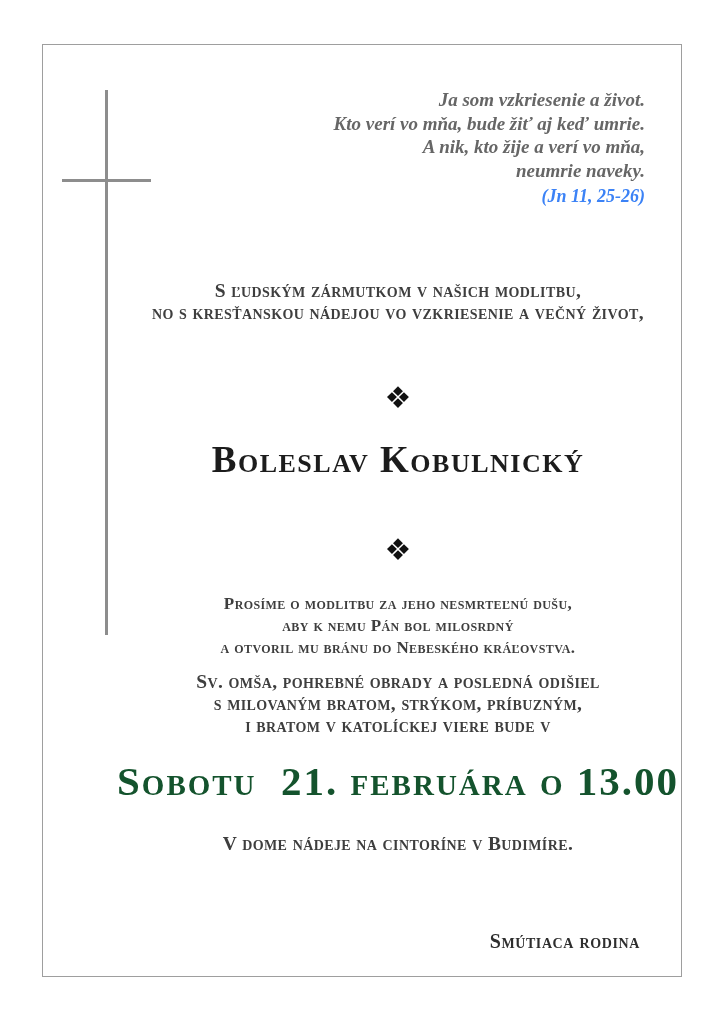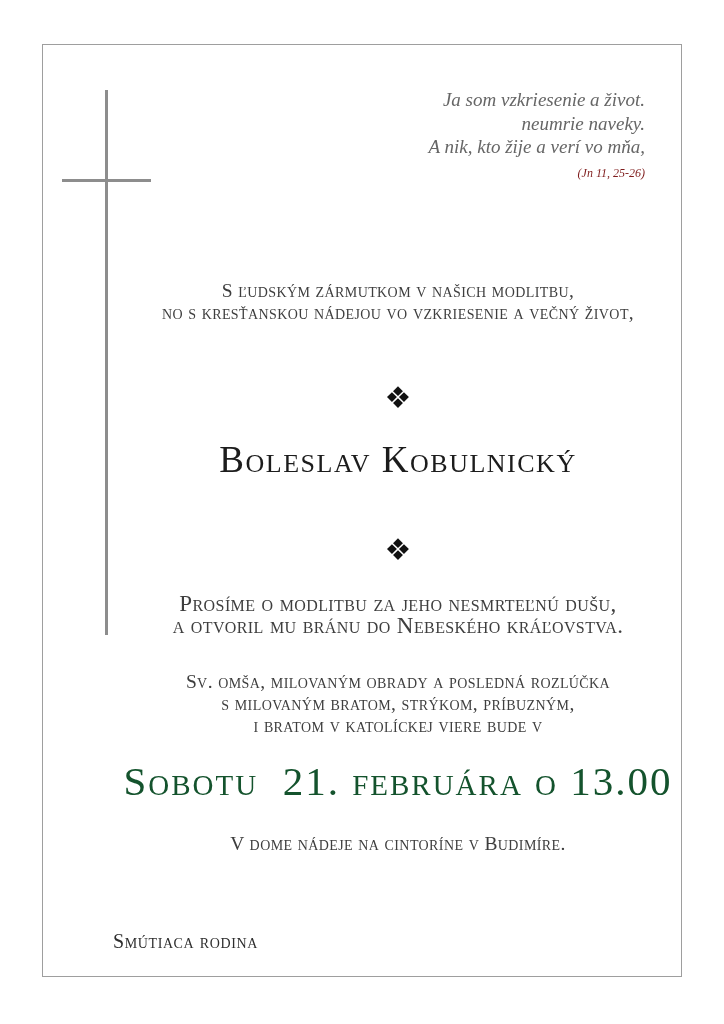--- a/index.html
+++ b/index.html
@@ -2,20 +2,21 @@
 <html><head>
 <meta charset="utf-8">
 <style>
   html,body{margin:0;padding:0;background:#ffffff;}
   .page{
     position:relative;
     width:724px;height:1024px;
     background:#ffffff;
     font-family:"Liberation Serif","DejaVu Serif",serif;
     overflow:hidden;
+    font-weight:bold;
   }
   .frame{
     position:absolute;
     left:42px;top:44px;
     width:640px;height:933px;
     border:1.5px solid #9e9e9e;
     box-sizing:border-box;
   }
   
   .cross-vertical{
@@ -33,23 +34,23 @@
   .quote{
     top:88px;
     text-align:right;
     padding-right:38px;
     box-sizing:border-box;
     font-style:italic;
     font-size:19px;line-height:23.5px;
     color:#666666;
   }
   .quote-ref{
-    font-size:12px;
+    font-size:18px;
     margin-top:3px;
-    color:#7f1d1d;
+    color:#3b82f6;
   }
   .smallcaps{
     font-variant:small-caps;
   }
   .intro{
     top:280px;
     font-size:19.5px;line-height:22px;
     letter-spacing:0.4px;
     color:#3e3e3e;
   }
@@ -69,21 +70,21 @@
   }
   .dates{
     top:499px;
     font-size:21px;
     letter-spacing:1.5px;
     color:#333333;
     white-space:pre;
   }
   .prayer{
     top:593px;
-    font-size:23px;line-height:22px;
+    font-size:17px;line-height:22px;
     letter-spacing:0.4px;
     color:#3e3e3e;
   }
   .funeral-intro{
     top:671px;
     font-size:19.5px;line-height:22px;
     letter-spacing:0.4px;
     color:#3e3e3e;
   }
   .funeral-datetime{
@@ -101,64 +102,66 @@
   }
   .motto{
     top:880px;
     font-style:italic;
     font-size:25px;
     letter-spacing:7px;
     color:#9b9b9b;
   }
   .signature{
     top:930px;
-    text-align:left;
+    text-align:right;
     padding-right:43px;
     box-sizing:border-box;
     font-size:20px;
     letter-spacing:0.6px;
     color:#2e2e2e;
   }
 </style>
 </head>
 <body>
 
 <div class="page">
 
   <div class="frame"></div>
 
   <div class="cross-vertical"></div>
   <div class="cross-horizontal"></div>
 
   <div class="block quote">
     <div>Ja som vzkriesenie a život.</div>
+    <div>Kto verí vo mňa, bude žiť aj keď umrie.</div>
+    <div>A nik, kto žije a verí vo mňa,</div>
     <div>neumrie naveky.</div>
-    <div>A nik, kto žije a verí vo mňa,</div>
     <div class="quote-ref">(Jn 11, 25-26)</div>
   </div>
 
   <div class="block intro smallcaps">
     <div>S ľudským zármutkom v našich modlitbu,</div>
     <div>no s kresťanskou nádejou vo vzkriesenie a večný život,</div>
   </div>
 
   <div class="block ornament ornament-1">❖</div>
 
   <div class="block name smallcaps">Boleslav Kobulnický</div>
 
 
   <div class="block ornament ornament-2">❖</div>
 
   <div class="block prayer smallcaps">
     <div>Prosíme o modlitbu za jeho nesmrteľnú dušu,</div>
+    <div>aby k nemu Pán bol milosrdný</div>
     <div>a otvoril mu bránu do Nebeského kráľovstva.</div>
   </div>
 
   <div class="block funeral-intro smallcaps">
-    <div>Sv. omša, milovaným obrady a posledná rozlúčka</div>
+    <div>Sv. omša, pohrebné obrady a posledná odišiel</div>
     <div>s milovaným bratom, strýkom, príbuzným,</div>
     <div>i bratom v katolíckej viere bude v</div>
   </div>
 
   <div class="block funeral-datetime smallcaps">Sobotu  21. februára o 13.00</div>
 
   <div class="block funeral-place smallcaps">V dome nádeje na cintoríne v Budimíre.</div>
 
 
   <div class="block signature smallcaps">Smútiaca rodina</div>

